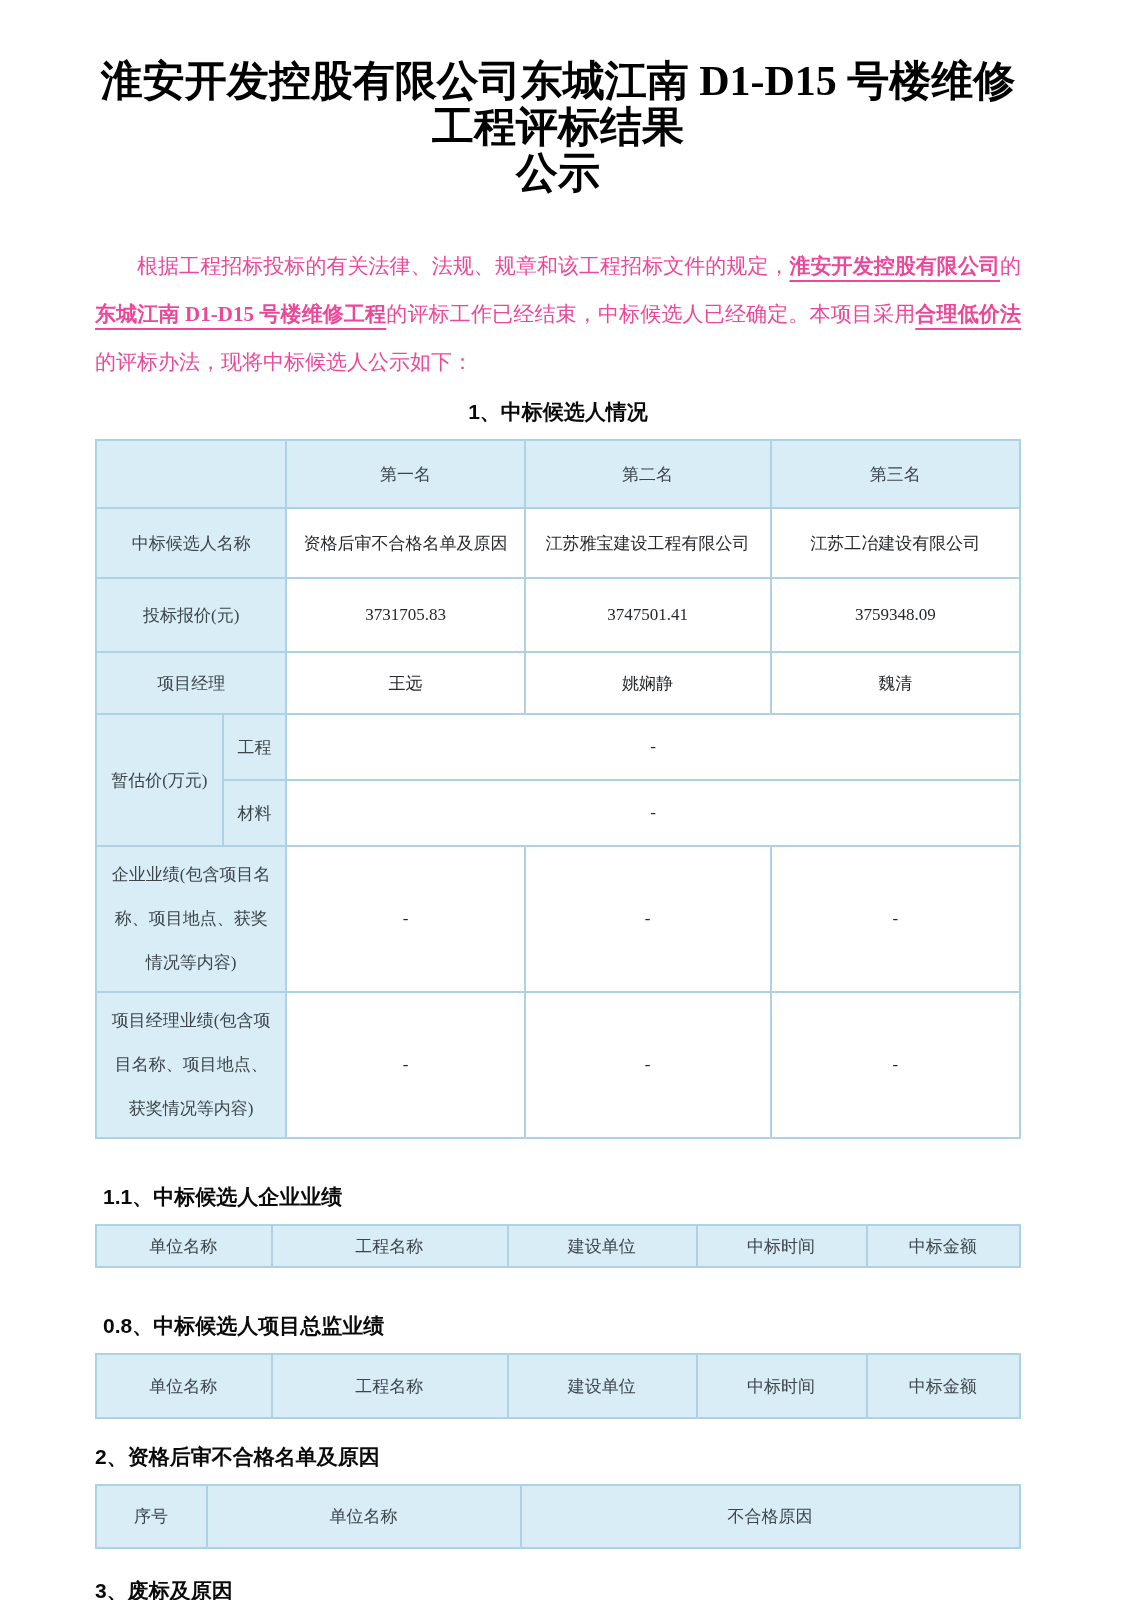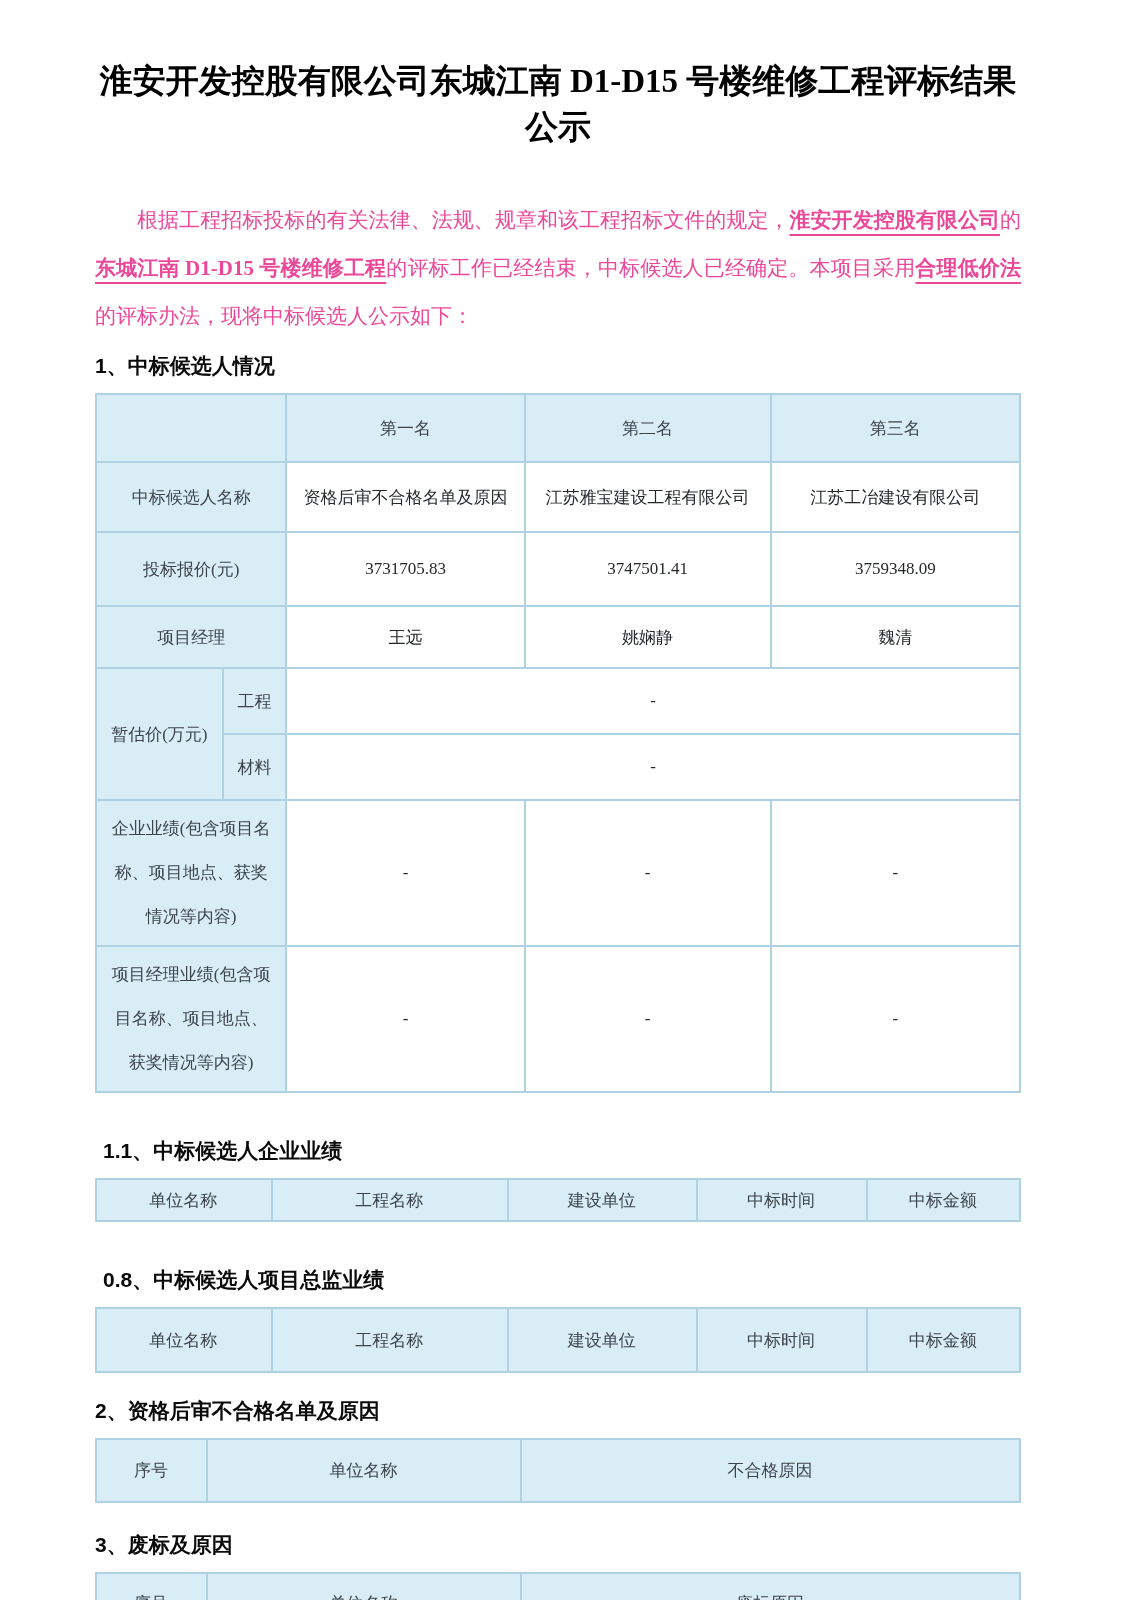--- a/index.html
+++ b/index.html
@@ -19,21 +19,21 @@
     height:1600px;
     background:#ffffff;
     padding:58px 110px 0 95px;
     overflow:hidden;
     position:relative;
   }
   
   .doc-title{
     text-align:center;
     font-weight:bold;
-    font-size:33px;
+    font-size:42px;
     line-height:46px;
     color:#000000;
     max-width:950px;
     margin:0 auto;
   }
   
   .intro{
     margin-top:46px;
     font-size:21px;
     line-height:48px;
@@ -49,21 +49,21 @@
     text-decoration-thickness:2px;
   }
   
   .sec-heading{
     font-family:"Liberation Sans","DejaVu Sans",sans-serif;
     font-weight:bold;
     font-size:21px;
     color:#0a0a0a;
     margin:16px 0 13px 0;
   }
-  .sec-heading.first{margin-top:12px;}
+  .sec-heading.first{margin-top:12px;text-align:center;}
   .sec-heading.sub{margin-left:8px;margin-top:44px;}
   
   table{
     width:926px;
     border-collapse:collapse;
     table-layout:fixed;
     font-size:17px;
     color:var(--table-text);
   }
   td{

